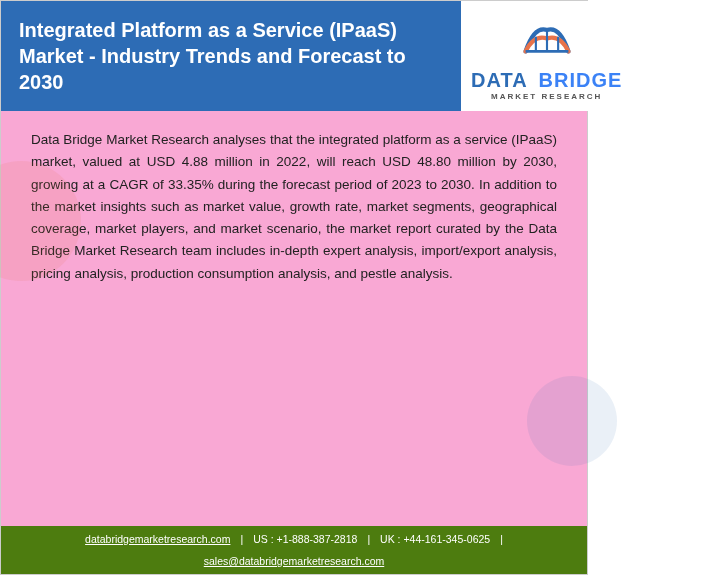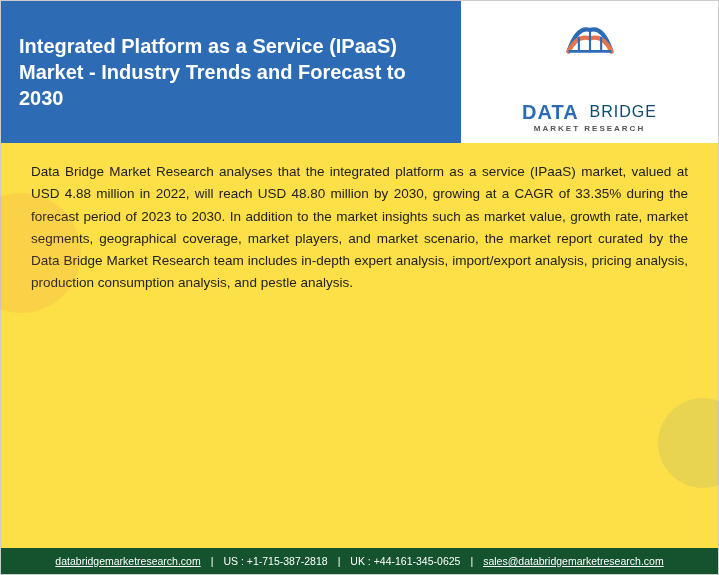--- a/index.html
+++ b/index.html
@@ -6,21 +6,21 @@
 
     body {
       width: 719px;
       height: 575px;
       font-family: Arial, sans-serif;
       background: #fff;
       overflow: hidden;
     }
 
     .card {
-      width: 719px;
+      width: 588px;
       height: 575px;
       display: flex;
       flex-direction: column;
       border: 1px solid #ccc;
       justify-content: flex-end;
     }
 
     
     .header {
       display: flex;
@@ -62,42 +62,42 @@
 
     .logo-text-data {
       color: #2d6cb5;
       font-size: 20px;
       font-weight: 900;
       letter-spacing: 1px;
       line-height: 1;
     }
 
     .logo-text-bridge {
-      color: #0c4a6e;
-      font-size: 16px;
-      font-weight: 400;
+      color: #3b82f6;
+      font-size: 20px;
+      font-weight: 700;
       letter-spacing: 1px;
       line-height: 1;
     }
 
     .logo-subtitle {
       color: #555;
       font-size: 8px;
       letter-spacing: 2px;
       margin-top: 2px;
       text-transform: uppercase;
       font-weight: 600;
     }
 
     
     .body-content {
       flex: 1;
       padding: 18px 30px 26px 30px;
       position: relative;
-      background: #fde047;
+      background: #f9a8d4;
     }
 
     
     .watermark-left {
       position: absolute;
       left: -40px;
       top: 50px;
       width: 120px;
       height: 120px;
       border-radius: 50%;
@@ -140,21 +140,21 @@
       color: #1a5cb5;
       font-size: 14px;
       text-decoration: underline;
       word-break: break-all;
       line-height: 1.5;
       display: block;
     }
 
     
     .footer {
-      background: #14532d;
+      background: #4d7c0f;
       padding: 7px 15px;
       display: flex;
       align-items: center;
       justify-content: center;
       gap: 10px;
       flex-wrap: wrap;
     }
 
     .footer-link {
       color: #fff;
@@ -169,21 +169,20 @@
 
     .footer-sep {
       color: #fff;
       font-size: 10.5px;
     }
 
     .logo-row {
       display: flex;
       align-items: center;
       gap: 3px;
-      margin-top: 32px;
     }
   </style>
 </head>
 <body>
 
 <div class="card">
 
   <div class="header">
     <div class="header-title-area">
       <h1 class="header-title">Integrated Platform as a Service (IPaaS) Market - Industry Trends and Forecast to 2030</h1>
@@ -214,20 +213,20 @@
     <div class="watermark-left"></div>
     <div class="watermark-right"></div>
 
     <p class="main-paragraph">Data Bridge Market Research analyses that the integrated platform as a service (IPaaS) market, valued at USD 4.88 million in 2022, will reach USD 48.80 million by 2030, growing at a CAGR of 33.35% during the forecast period of 2023 to 2030. In addition to the market insights such as market value, growth rate, market segments, geographical coverage, market players, and market scenario, the market report curated by the Data Bridge Market Research team includes in-depth expert analysis, import/export analysis, pricing analysis, production consumption analysis, and pestle analysis.</p>
 
   </div>
 
   <div class="footer">
     <a class="footer-link" href="#">databridgemarketresearch.com</a>
     <span class="footer-sep">|</span>
-    <span class="footer-text">US : +1-715-387-2818</span>
+    <span class="footer-text">US : +1-888-387-2818</span>
     <span class="footer-sep">|</span>
     <span class="footer-text">UK : +44-161-345-0625</span>
     <span class="footer-sep">|</span>
     <a class="footer-link" href="#">sales@databridgemarketresearch.com</a>
   </div>
 
 </div>
 
 </body></html>

